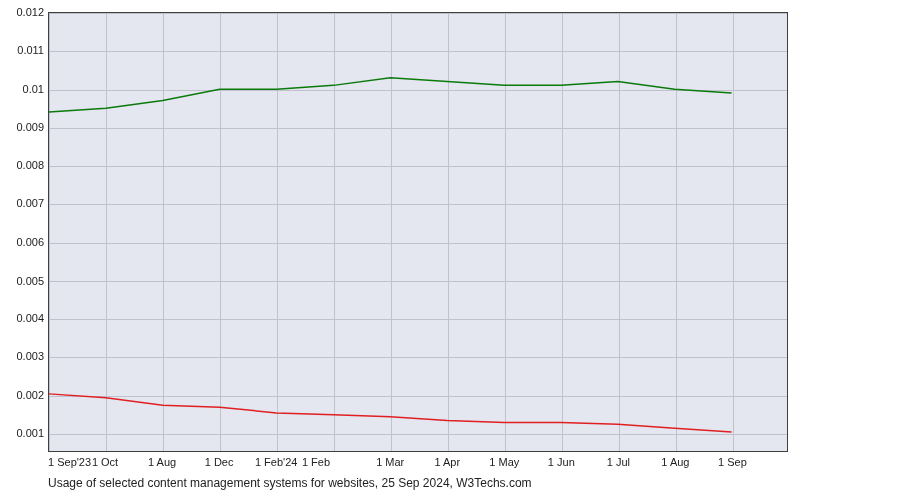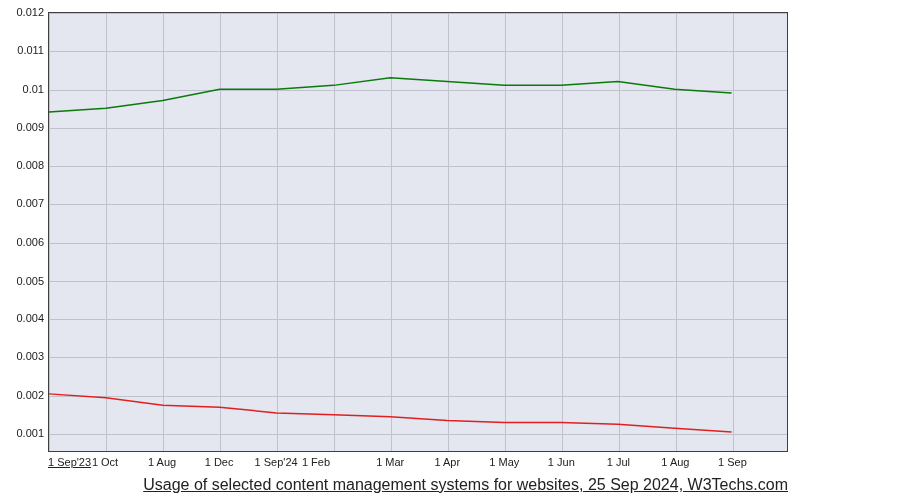--- a/index.html
+++ b/index.html
@@ -66,31 +66,29 @@
   .x-tick {
     position: absolute;
     top: 0;
     transform: translateX(-50%);
     white-space: nowrap;
     font-size: 11px;
     color: #222;
   }
   .x-tick.first {
     transform: translateX(0);
-    text-decoration: underline;
   }
   .caption {
     position: absolute;
     left: 48px;
     top: 476px;
     width: 740px;
-    text-align: right;
-    font-size: 16px;
+    text-align: left;
+    font-size: 12px;
     color: #222;
-    text-decoration: underline;
   }
   .legend {
     position: absolute;
     left: 800px;
     top: 12px;
     width: 90px;
     border: 1px solid #3f3f3f;
     background: #fff;
     padding: 4px 6px;
     box-sizing: border-box;
@@ -169,21 +167,21 @@
       <polyline fill="none" stroke-width="1.5" points="0,99.48 57.04,95.65 114.07,88.00 171.11,76.52 228.15,76.52 285.19,72.70 342.22,65.04 399.26,68.87 456.30,72.70 513.33,72.70 570.37,68.87 627.41,76.52 684.44,80.35" stroke="#0a7a0a"></polyline>
       <polyline fill="none" stroke-width="1.5" points="0,382.61 57.04,386.43 114.07,394.09 171.11,396.00 228.15,401.74 285.19,403.65 342.22,405.57 399.26,409.39 456.30,411.30 513.33,411.30 570.37,413.22 627.41,417.04 684.44,420.87" stroke="#e02020"></polyline>
     </svg>
   </div>
 
   <div class="x-ticks">
     <div class="x-tick first" style="left:0.00px">1 Sep'23</div>
     <div class="x-tick" style="left:57.04px">1 Oct</div>
     <div class="x-tick" style="left:114.07px">1 Aug</div>
     <div class="x-tick" style="left:171.11px">1 Dec</div>
-    <div class="x-tick" style="left:228.15px">1 Sep'24</div>
+    <div class="x-tick" style="left:228.15px">1 Feb'24</div>
     <div class="x-tick" style="left:268px">1 Feb</div>
     <div class="x-tick" style="left:342.22px">1 Mar</div>
     <div class="x-tick" style="left:399.26px">1 Apr</div>
     <div class="x-tick" style="left:456.30px">1 May</div>
     <div class="x-tick" style="left:513.33px">1 Jun</div>
     <div class="x-tick" style="left:570.37px">1 Jul</div>
     <div class="x-tick" style="left:627.41px">1 Aug</div>
     <div class="x-tick" style="left:684.44px">1 Sep</div>
   </div>
 

